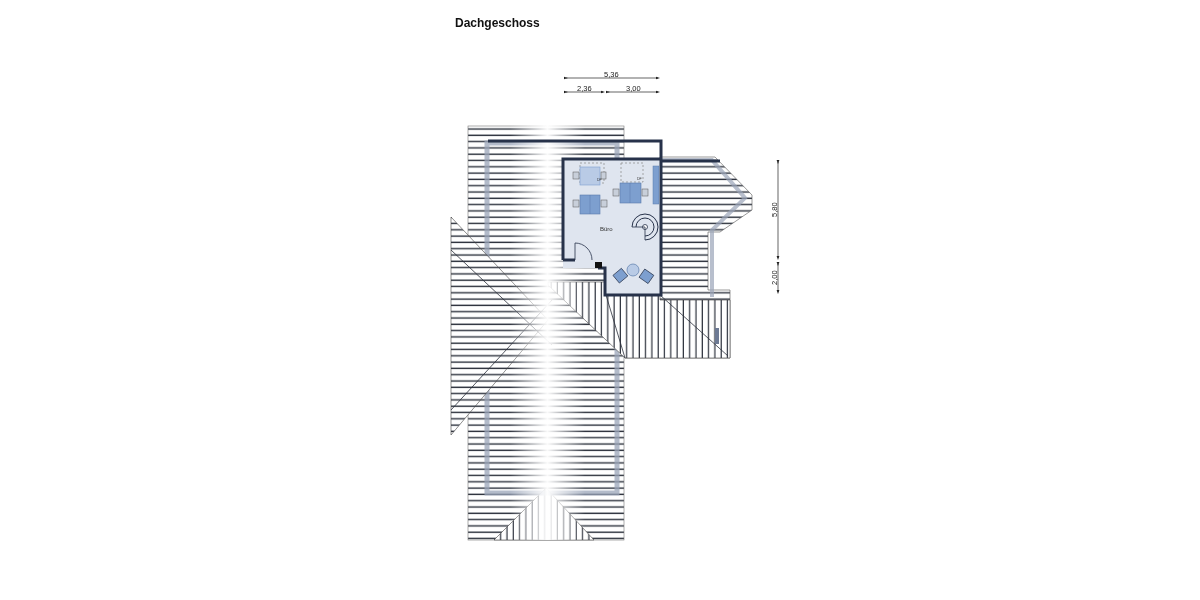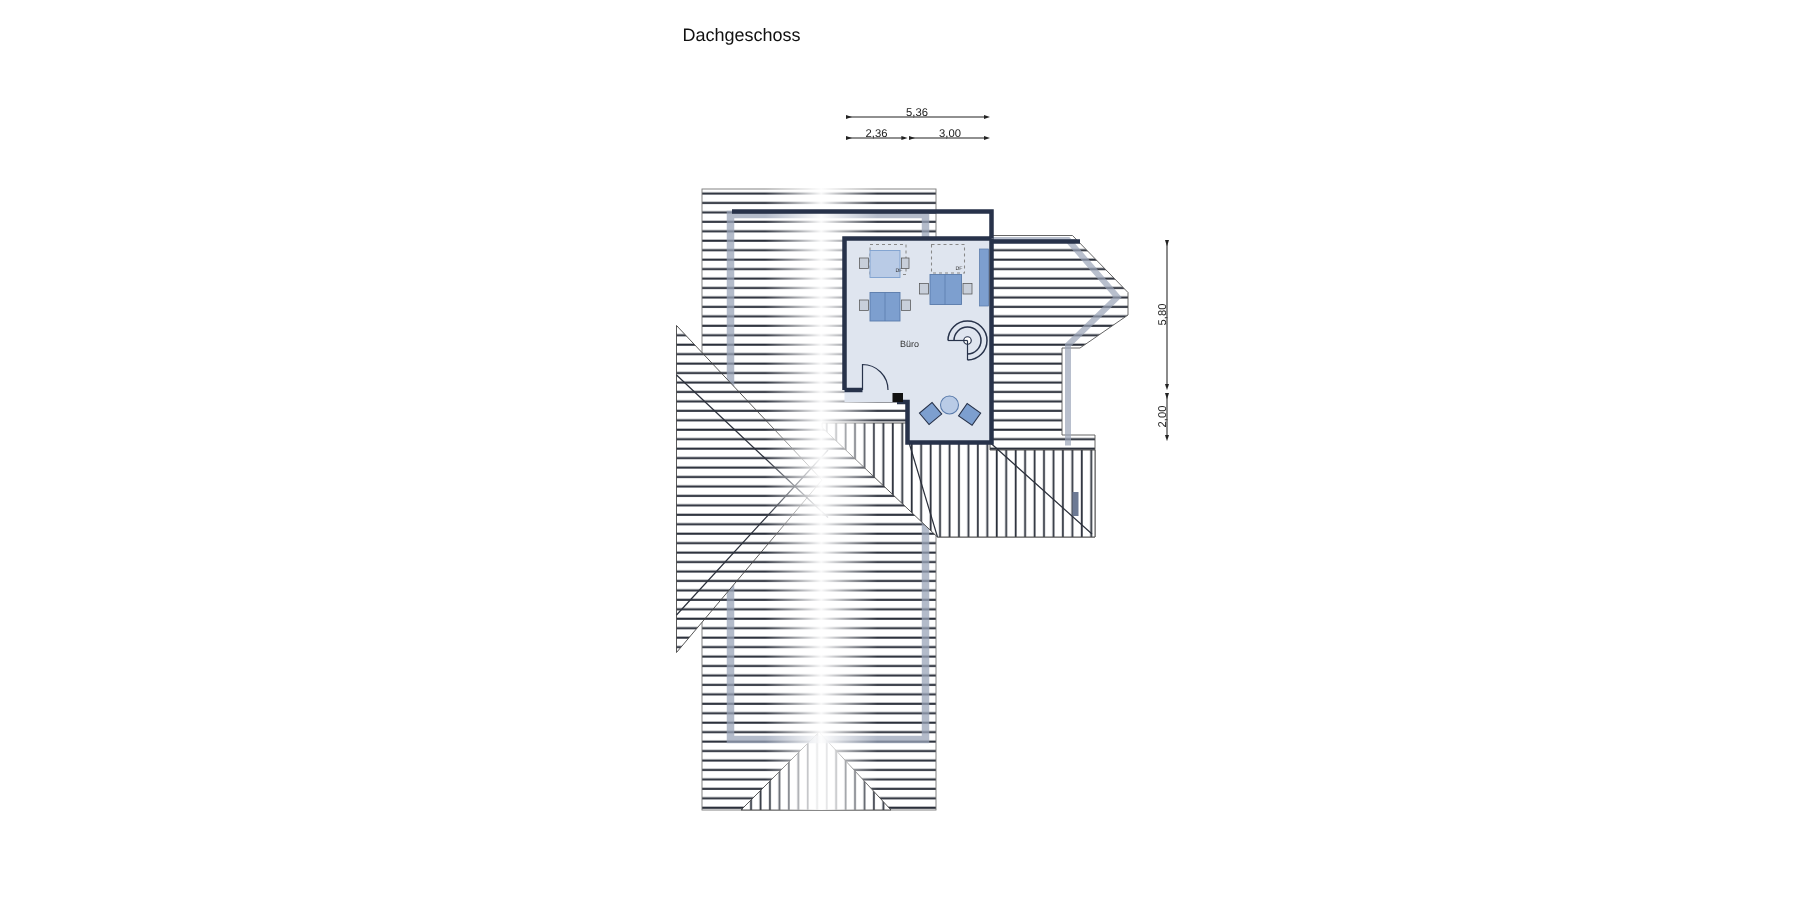--- a/index.html
+++ b/index.html
@@ -1,17 +1,17 @@
 <!DOCTYPE html>
 <html><head>
 <meta charset="utf-8">
 <style>
   html, body { margin: 0; padding: 0; background: #ffffff; }
   body { width: 1200px; height: 600px; position: relative; overflow: hidden; font-family: "Liberation Sans", sans-serif; }
-  .title { position: absolute; left: 455px; top: 16px; font-size: 12px; color: #111; }
+  .title { position: absolute; left: 455px; top: 16px; font-size: 12px; color: #111; font-weight: bold; }
   svg.plan { position: absolute; left: 0; top: 0; }
   .dimtext { font-family: "Liberation Sans", sans-serif; font-size: 7.5px; fill: #222; }
   .roomtext { font-family: "Liberation Sans", sans-serif; font-size: 6px; fill: #333; }
 </style>
 </head>
 <body>
 
 <div class="title">Dachgeschoss</div>
 
 <svg class="plan" width="1200" height="600" viewBox="0 0 1200 600">

